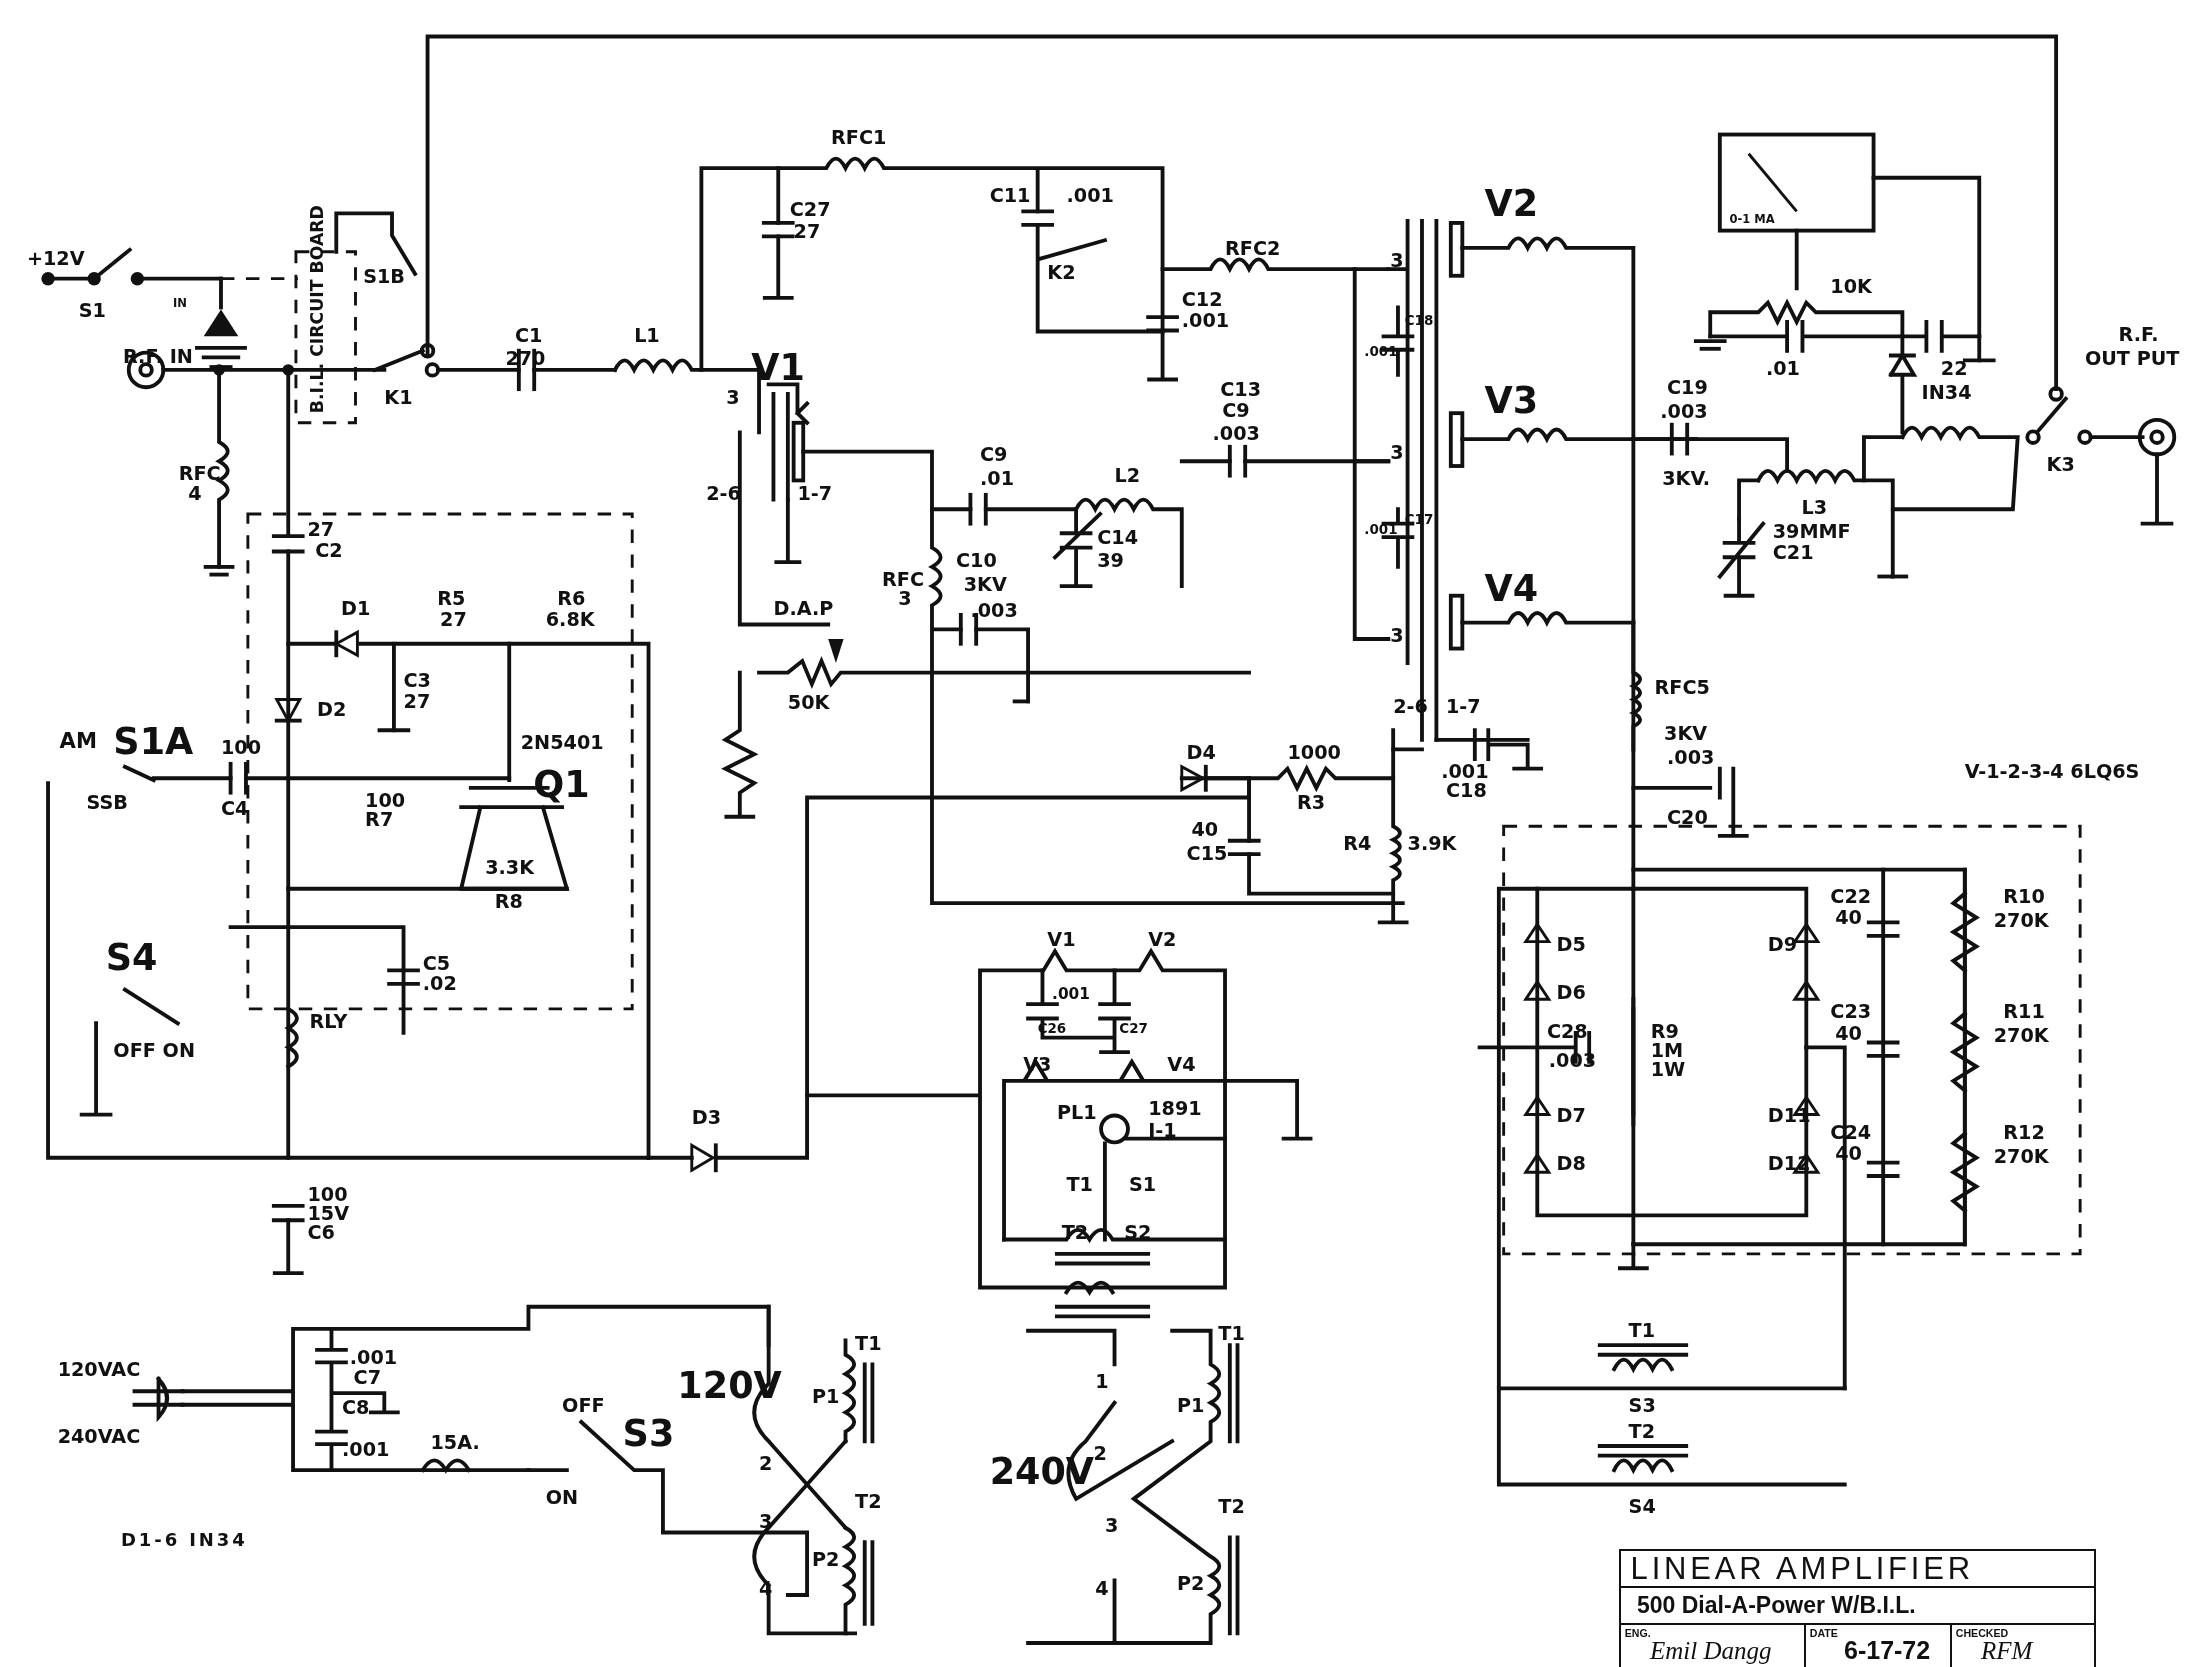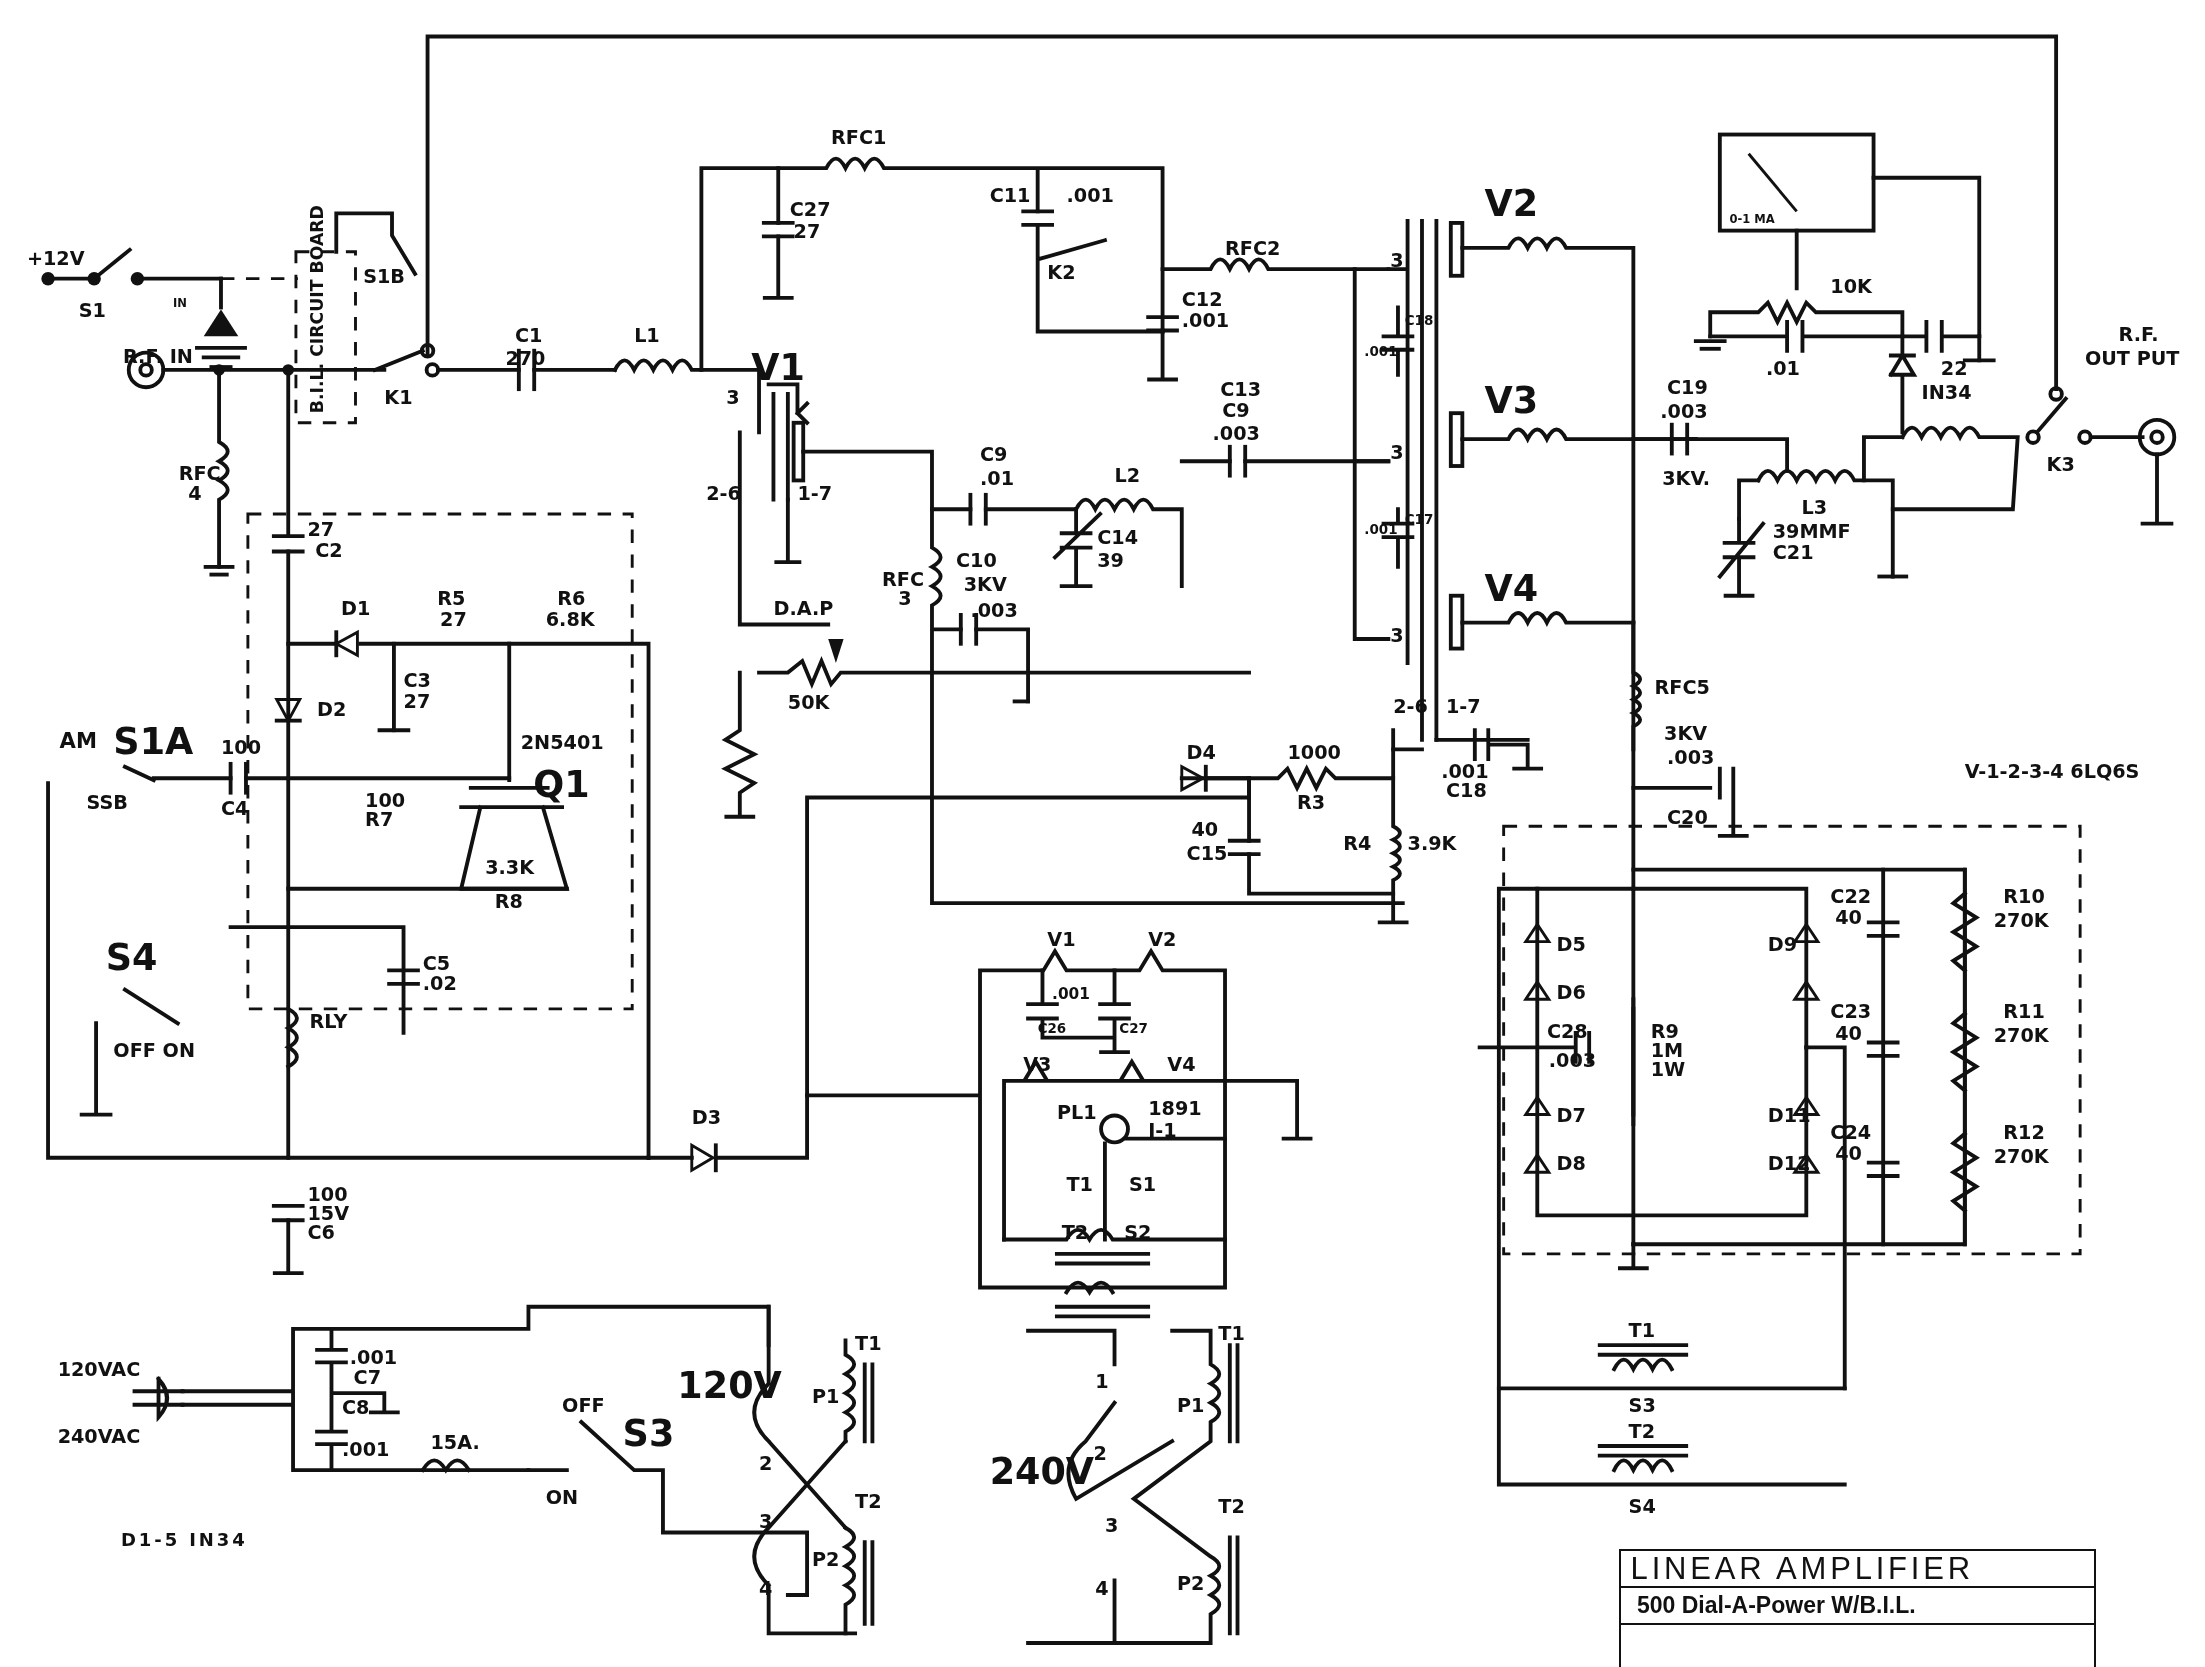--- a/index.html
+++ b/index.html
@@ -423,20 +423,34 @@
   <text class="lbl" x="1138" y="1520">2</text>
   <text class="lbl" x="1150" y="1595">3</text>
   <text class="lbl" x="1140" y="1660">4</text>
   <text class="lbl" x="1225" y="1470">P1</text>
   <text class="lbl" x="1225" y="1655">P2</text>
   <text class="lbl" x="1268" y="1395">T1</text>
   <text class="lbl" x="1268" y="1575">T2</text>
 </svg>
 
 <div class="notes">
-  <div>D1-5  IN34</div>
+  <div>D1-6  IN34</div>
 </div>
 
 <div class="title-block">
   <div class="tb-row tb-title">LINEAR AMPLIFIER</div>
   <div class="tb-row tb-sub">500 Dial-A-Power W/B.I.L.</div>
+  <div class="tb-row tb-meta">
+    <div class="tb-cell" style="width:183px">
+      <span class="tb-cap">ENG.</span>
+      <span class="tb-val">Emil Dangg</span>
+    </div>
+    <div class="tb-cell" style="width:144px">
+      <span class="tb-cap">DATE</span>
+      <span class="tb-val" style="font-style:normal;font-family:'Liberation Sans',sans-serif;font-weight:bold;left:38px">6-17-72</span>
+    </div>
+    <div class="tb-cell" style="width:134px">
+      <span class="tb-cap">CHECKED</span>
+      <span class="tb-val">RFM</span>
+    </div>
+  </div>
 </div>
 
 
 </body></html>

